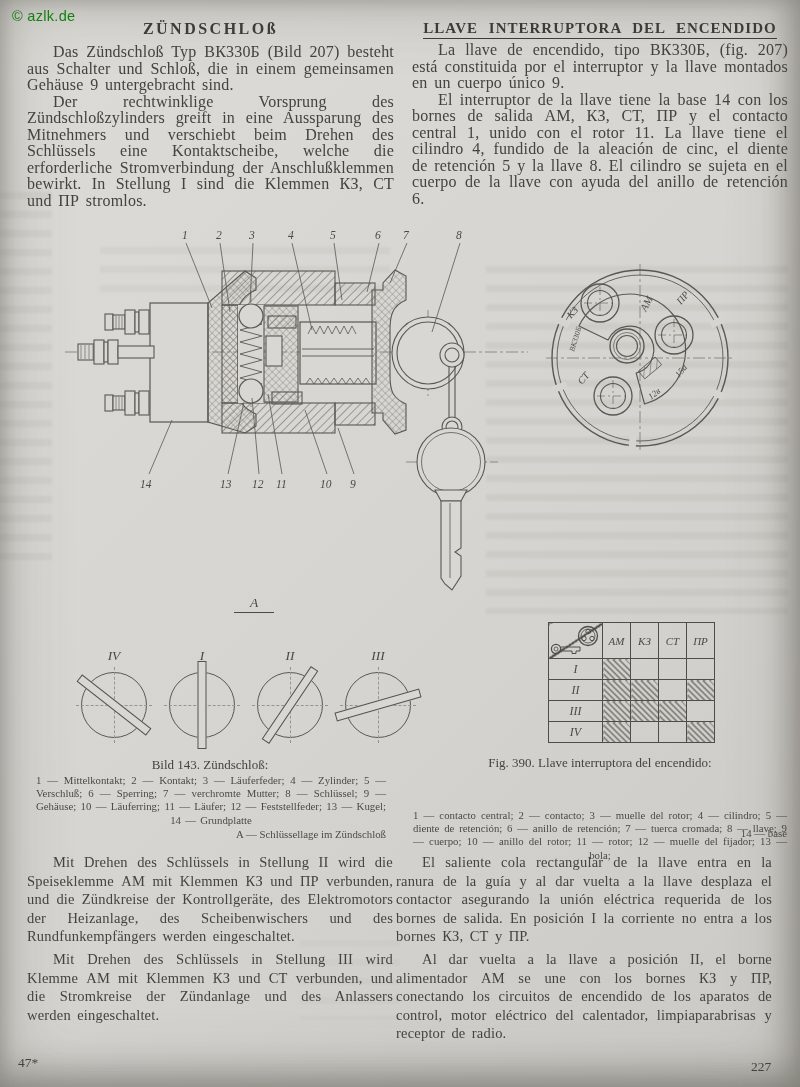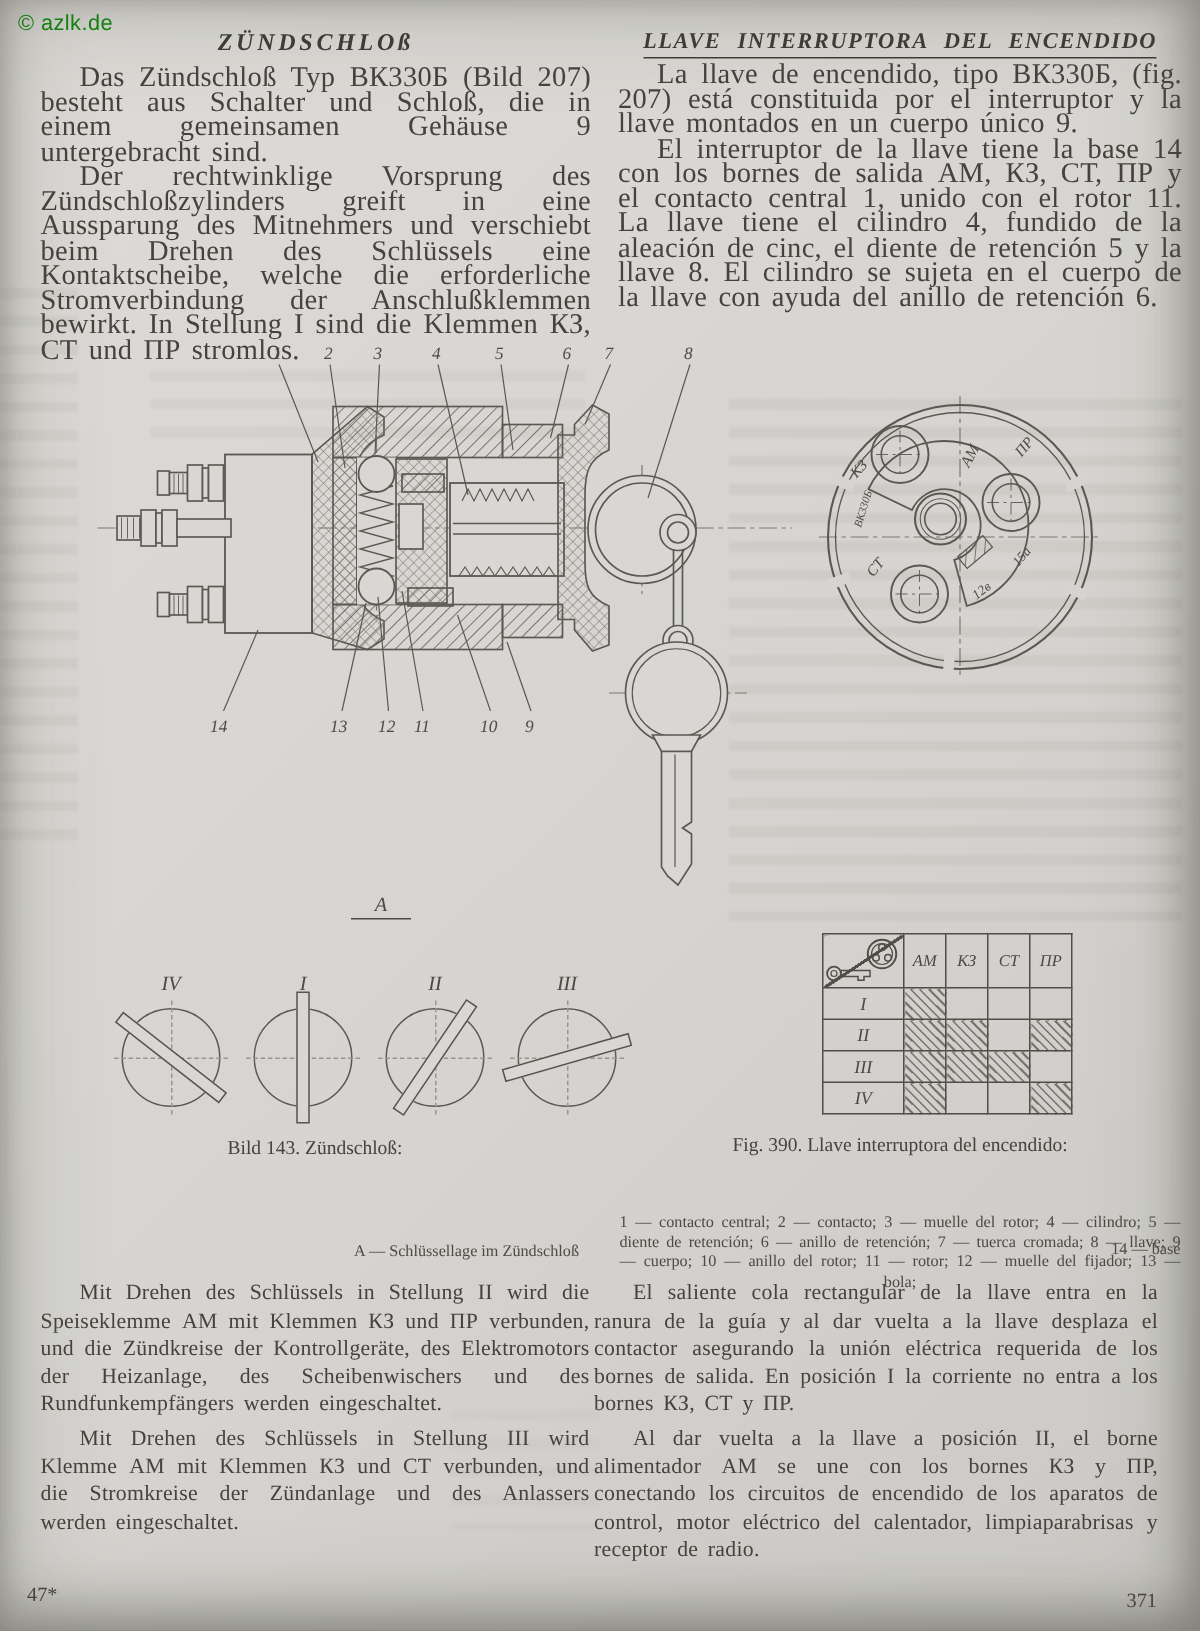--- a/index.html
+++ b/index.html
@@ -8,25 +8,25 @@
     background:linear-gradient(135deg,#dcdbd7 0%,#d5d4d0 55%,#cac9c5 100%);
     font-family:"Liberation Serif","DejaVu Serif",serif;
     color:#45433e;
   }
   .vignette{position:absolute;inset:0;pointer-events:none;z-index:50;
     box-shadow:inset 0 0 70px rgba(80,78,70,.30), inset -14px 0 24px rgba(80,78,70,.22), inset 0 -20px 28px rgba(80,78,70,.24), inset 4px 0 14px rgba(80,78,70,.12);}
   .ghost{position:absolute;pointer-events:none;opacity:.5;filter:blur(.9px);
     background:repeating-linear-gradient(rgba(108,106,98,.16) 0 7px, transparent 7px 19px);}
   .watermark{position:absolute;left:12px;top:8px;font-family:"Liberation Sans",sans-serif;
     font-size:14.5px;color:#0c8a0c;letter-spacing:.3px;z-index:40;}
-  .col-title{position:absolute;font-weight:bold;font-size:16px;letter-spacing:2.5px;text-align:center;color:#3d3b36;font-style:italic;}
+  .col-title{position:absolute;font-weight:bold;font-size:16px;letter-spacing:2.5px;text-align:center;color:#3d3b36;}
   .col-title.de{left:27px;top:20px;width:367px;}
   .col-title.es{left:410px;top:20px;width:380px;letter-spacing:1px;word-spacing:6px;font-size:15px;}
   .col-title.es span{border-bottom:1.4px solid #3d3b36;padding-bottom:2px;}
-  .body-text{position:absolute;font-size:19px;line-height:16.5px;text-align:justify;word-spacing:2.5px;letter-spacing:.2px;}
+  .body-text{position:absolute;font-size:16px;line-height:16.5px;text-align:justify;word-spacing:2.5px;letter-spacing:.2px;}
   .body-text p{margin:0;text-indent:26px;}
   .bt-top-left{left:27px;top:44px;width:367px;}
   .bt-top-right{left:412px;top:42px;width:376px;}
   .bt-bot-left{left:27px;top:853px;width:366px;font-size:14.5px;line-height:18.6px;}
   .bt-bot-right{left:396px;top:853px;width:376px;font-size:14.5px;line-height:18.6px;}
   .bt-bot-left p + p,.bt-bot-right p + p{margin-top:4px;}
   svg text{font-family:"Liberation Serif","DejaVu Serif",serif;font-style:italic;fill:#4c4a44;}
   .view-a{position:absolute;left:234px;top:595px;width:40px;text-align:center;font-style:italic;
     font-size:13.5px;border-bottom:1.6px solid #4c4a44;padding-bottom:1px;color:#4c4a44;}
   
@@ -337,32 +337,33 @@
           <th class="row-h">IV</th>
           <td class="hatched"></td>
           <td></td>
           <td></td>
           <td class="hatched"></td>
         </tr>
       </tbody>
   </table>
 
   <div class="cap-title" style="left:30px;top:757px;width:360px">Bild 143. Zündschloß:</div>
+  <div class="cap-legend" style="left:36px;top:774px;width:350px">1 — Mittelkontakt; 2 — Kontakt; 3 — Läuferfeder; 4 — Zylinder; 5 — Verschluß; 6 — Sperring; 7 — verchromte Mutter; 8 — Schlüssel; 9 — Gehäuse; 10 — Läuferring; 11 — Läufer; 12 — Feststellfeder; 13 — Kugel; 14 — Grundplatte</div>
   <div class="cap-last" style="left:36px;top:828px;width:350px">A — Schlüssellage im Zündschloß</div>
 
   <div class="cap-title" style="left:413px;top:755px;width:374px">Fig. 390. Llave interruptora del encendido:</div>
   <div class="cap-legend" style="left:413px;top:809px;width:374px">1 — contacto central; 2 — contacto; 3 — muelle del rotor; 4 — cilindro; 5 — diente de retención; 6 — anillo de retención; 7 — tuerca cromada; 8 — llave; 9 — cuerpo; 10 — anillo del rotor; 11 — rotor; 12 — muelle del fijador; 13 — bola;</div>
   <div class="cap-last" style="left:413px;top:827px;width:374px">14 — base</div>
 
   <div class="body-text bt-bot-left">
     <p>Mit Drehen des Schlüssels in Stellung II wird die Speiseklemme АМ mit Klemmen КЗ und ПР verbunden, und die Zündkreise der Kontrollgeräte, des Elektromotors der Heizanlage, des Scheibenwischers und des Rundfunkempfängers werden eingeschaltet.</p>
     <p>Mit Drehen des Schlüssels in Stellung III wird Klemme АМ mit Klemmen КЗ und СТ verbunden, und die Stromkreise der Zündanlage und des Anlassers werden eingeschaltet.</p>
   </div>
   <div class="body-text bt-bot-right">
     <p>El saliente cola rectangular de la llave entra en la ranura de la guía y al dar vuelta a la llave desplaza el contactor asegurando la unión eléctrica requerida de los bornes de salida. En posición I la corriente no entra a los bornes КЗ, СТ y ПР.</p>
     <p>Al dar vuelta a la llave a posición II, el borne alimentador АМ se une con los bornes КЗ y ПР, conectando los circuitos de encendido de los aparatos de control, motor eléctrico del calentador, limpiaparabrisas y receptor de radio.</p>
   </div>
 
   <div class="footer" style="left:18px;top:1055px">47*</div>
-  <div class="footer" style="left:751px;top:1059px">371</div>
+  <div class="footer" style="left:751px;top:1059px">227</div>
 
   <div class="vignette"></div>
 </div>
 
 </body></html>

